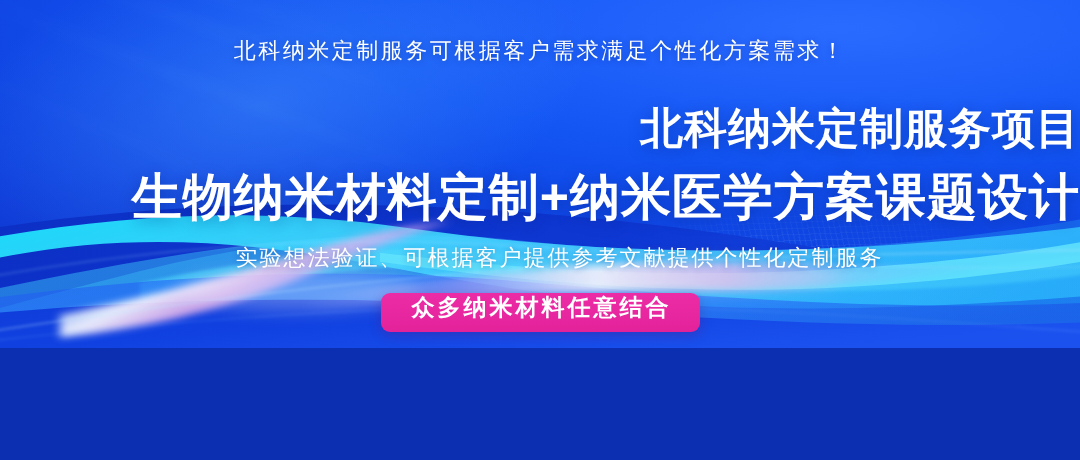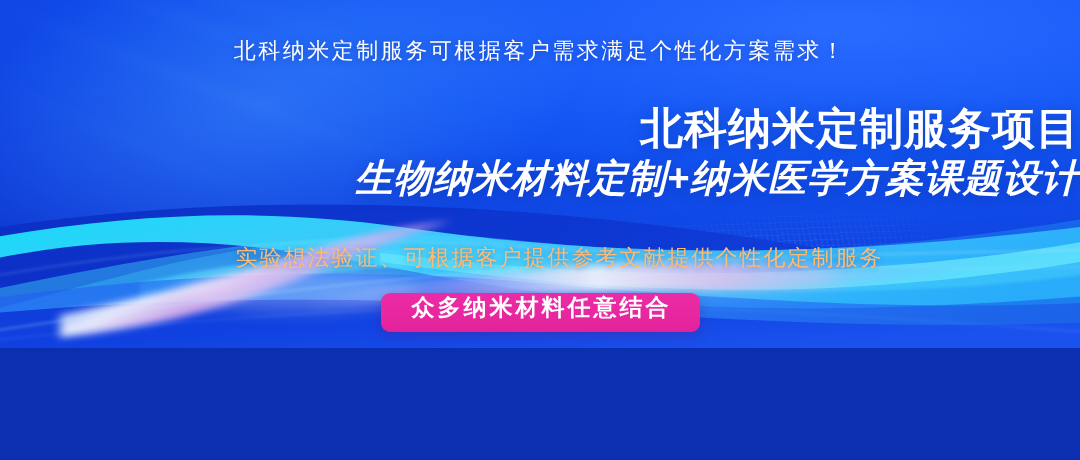--- a/index.html
+++ b/index.html
@@ -91,30 +91,30 @@
   .title-1, .title-2 {
     font-weight: 700;
     color: #ffffff;
     line-height: 1.14;
     letter-spacing: 1px;
     text-shadow: 0 3px 14px rgba(6,30,120,0.38);
     white-space: nowrap;
     text-align: right;
   }
   .title-1 { font-size: 43px; }
-  .title-2 { font-size: 38px; margin-top: 4px; font-style: italic; }
+  .title-2 { font-size: 50px; margin-top: 16px; }
 
   .subtitle {
     position: absolute;
     top: 243px;
     left: 0; right: 0;
     font-size: 22px;
     font-weight: 400;
     letter-spacing: 2px;
-    color: #fdba74;
+    color: #ffffff;
     text-shadow: 0 1px 6px rgba(4,28,110,0.3);
     padding-left: 39px;
   }
 
   .badge-row {
     position: absolute;
     top: 293px;
     left: 0; right: 0;
     display: flex;
     justify-content: center;

